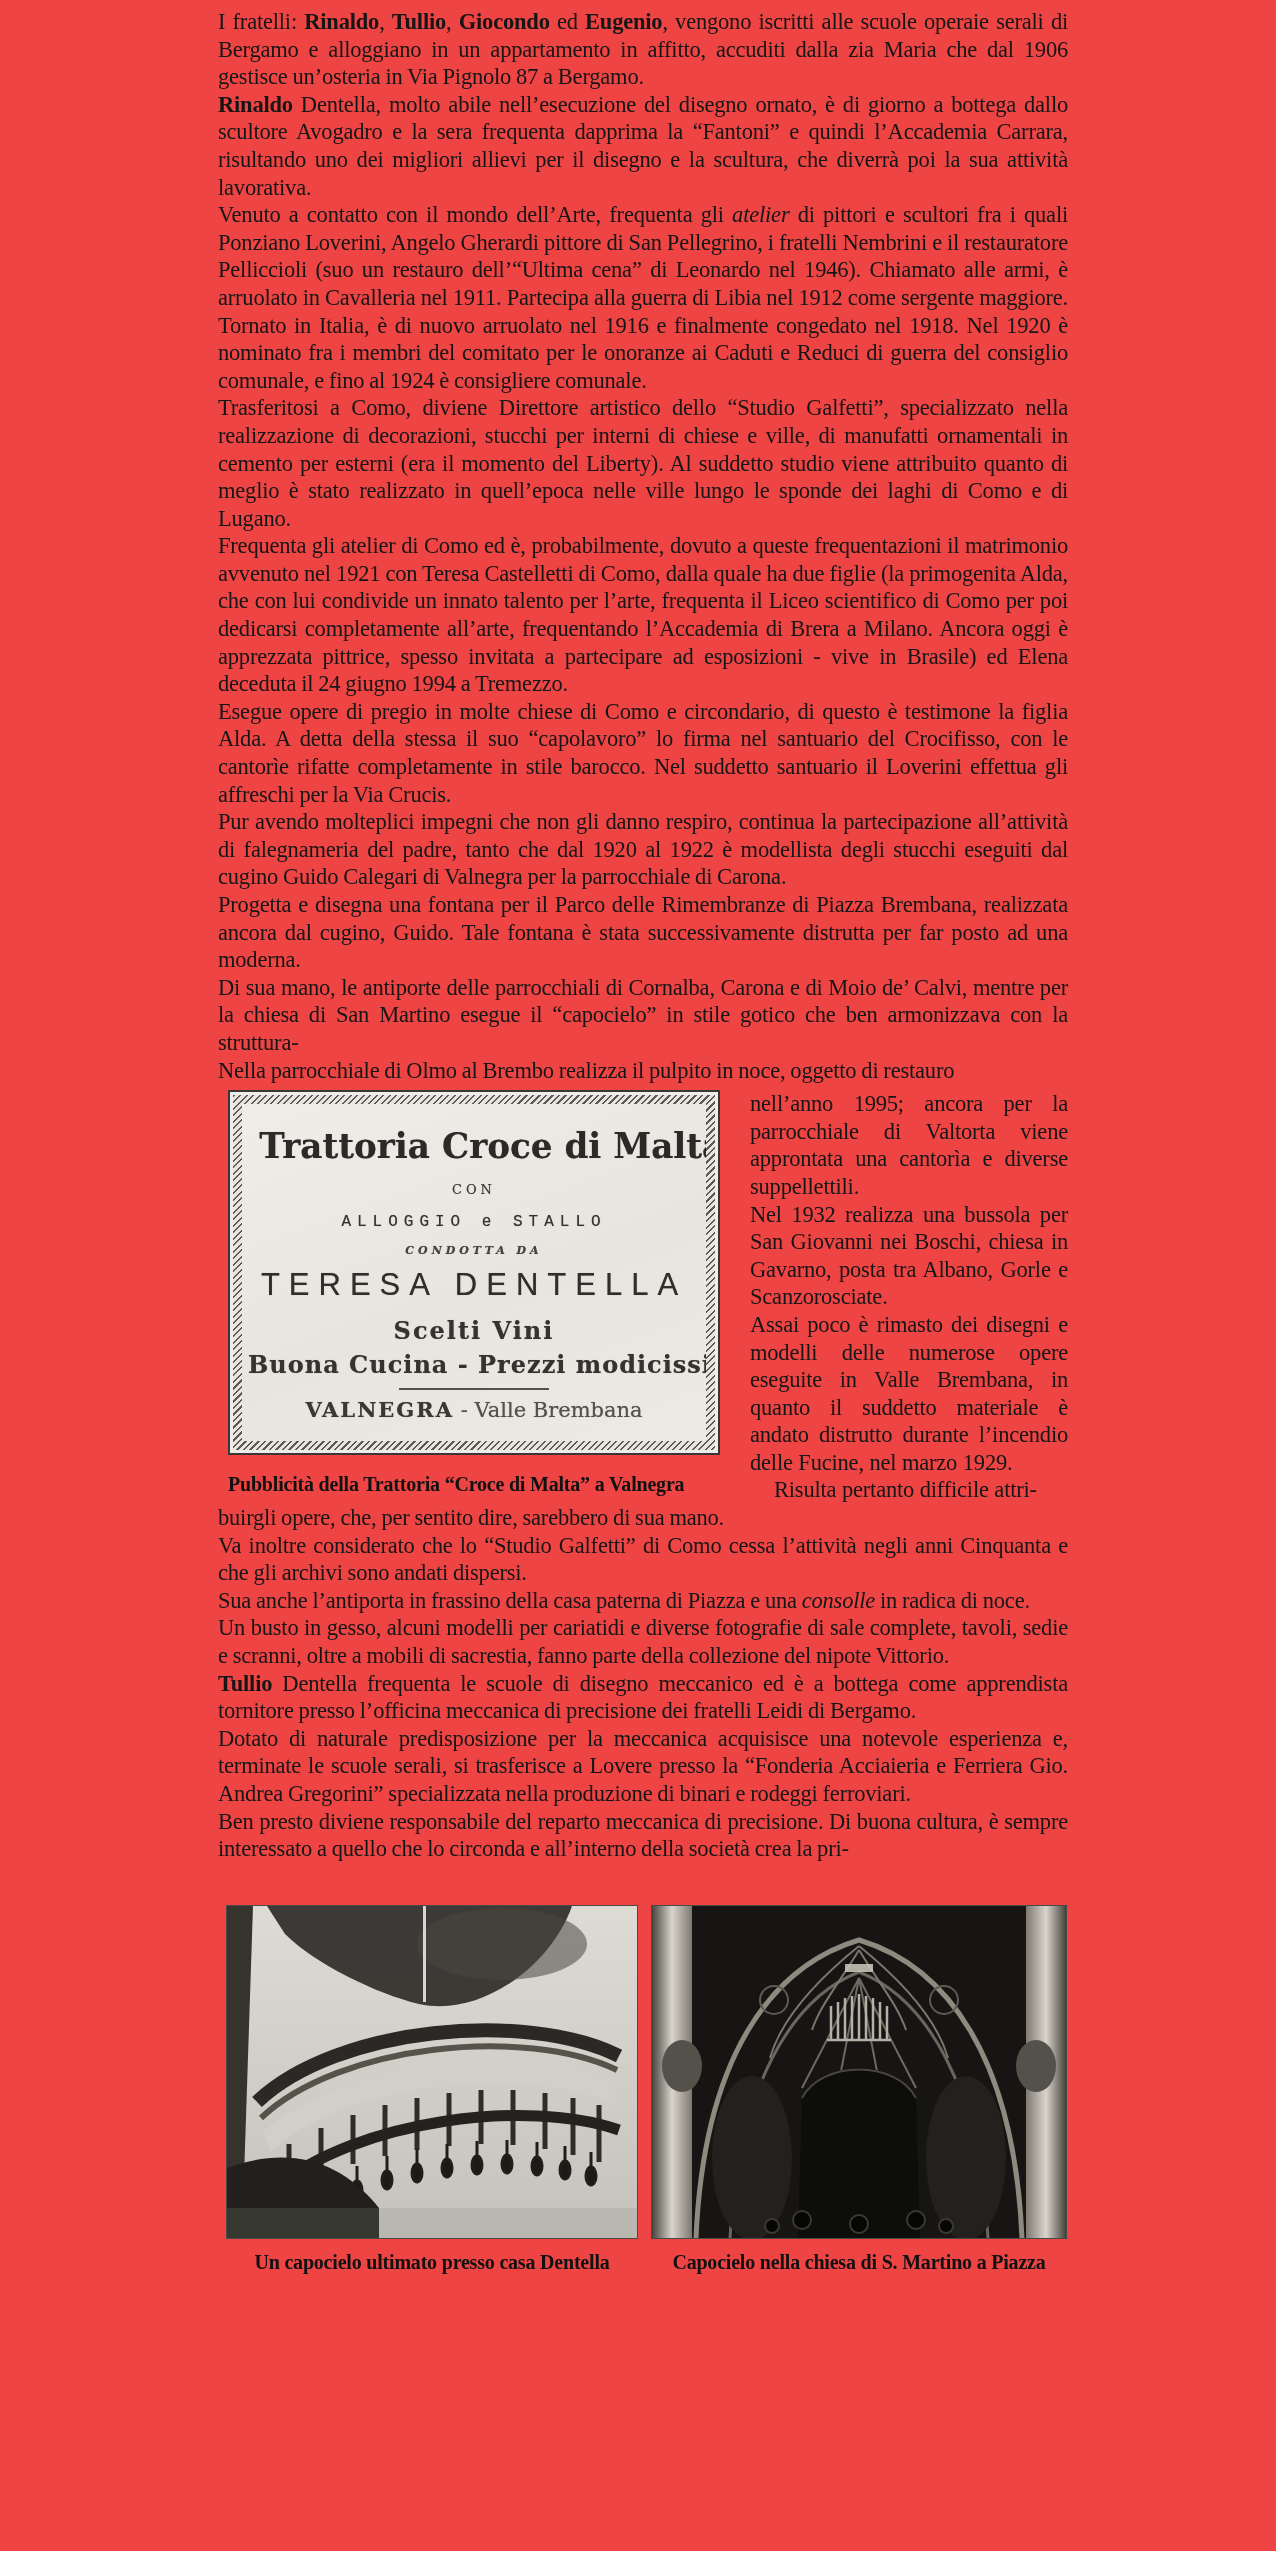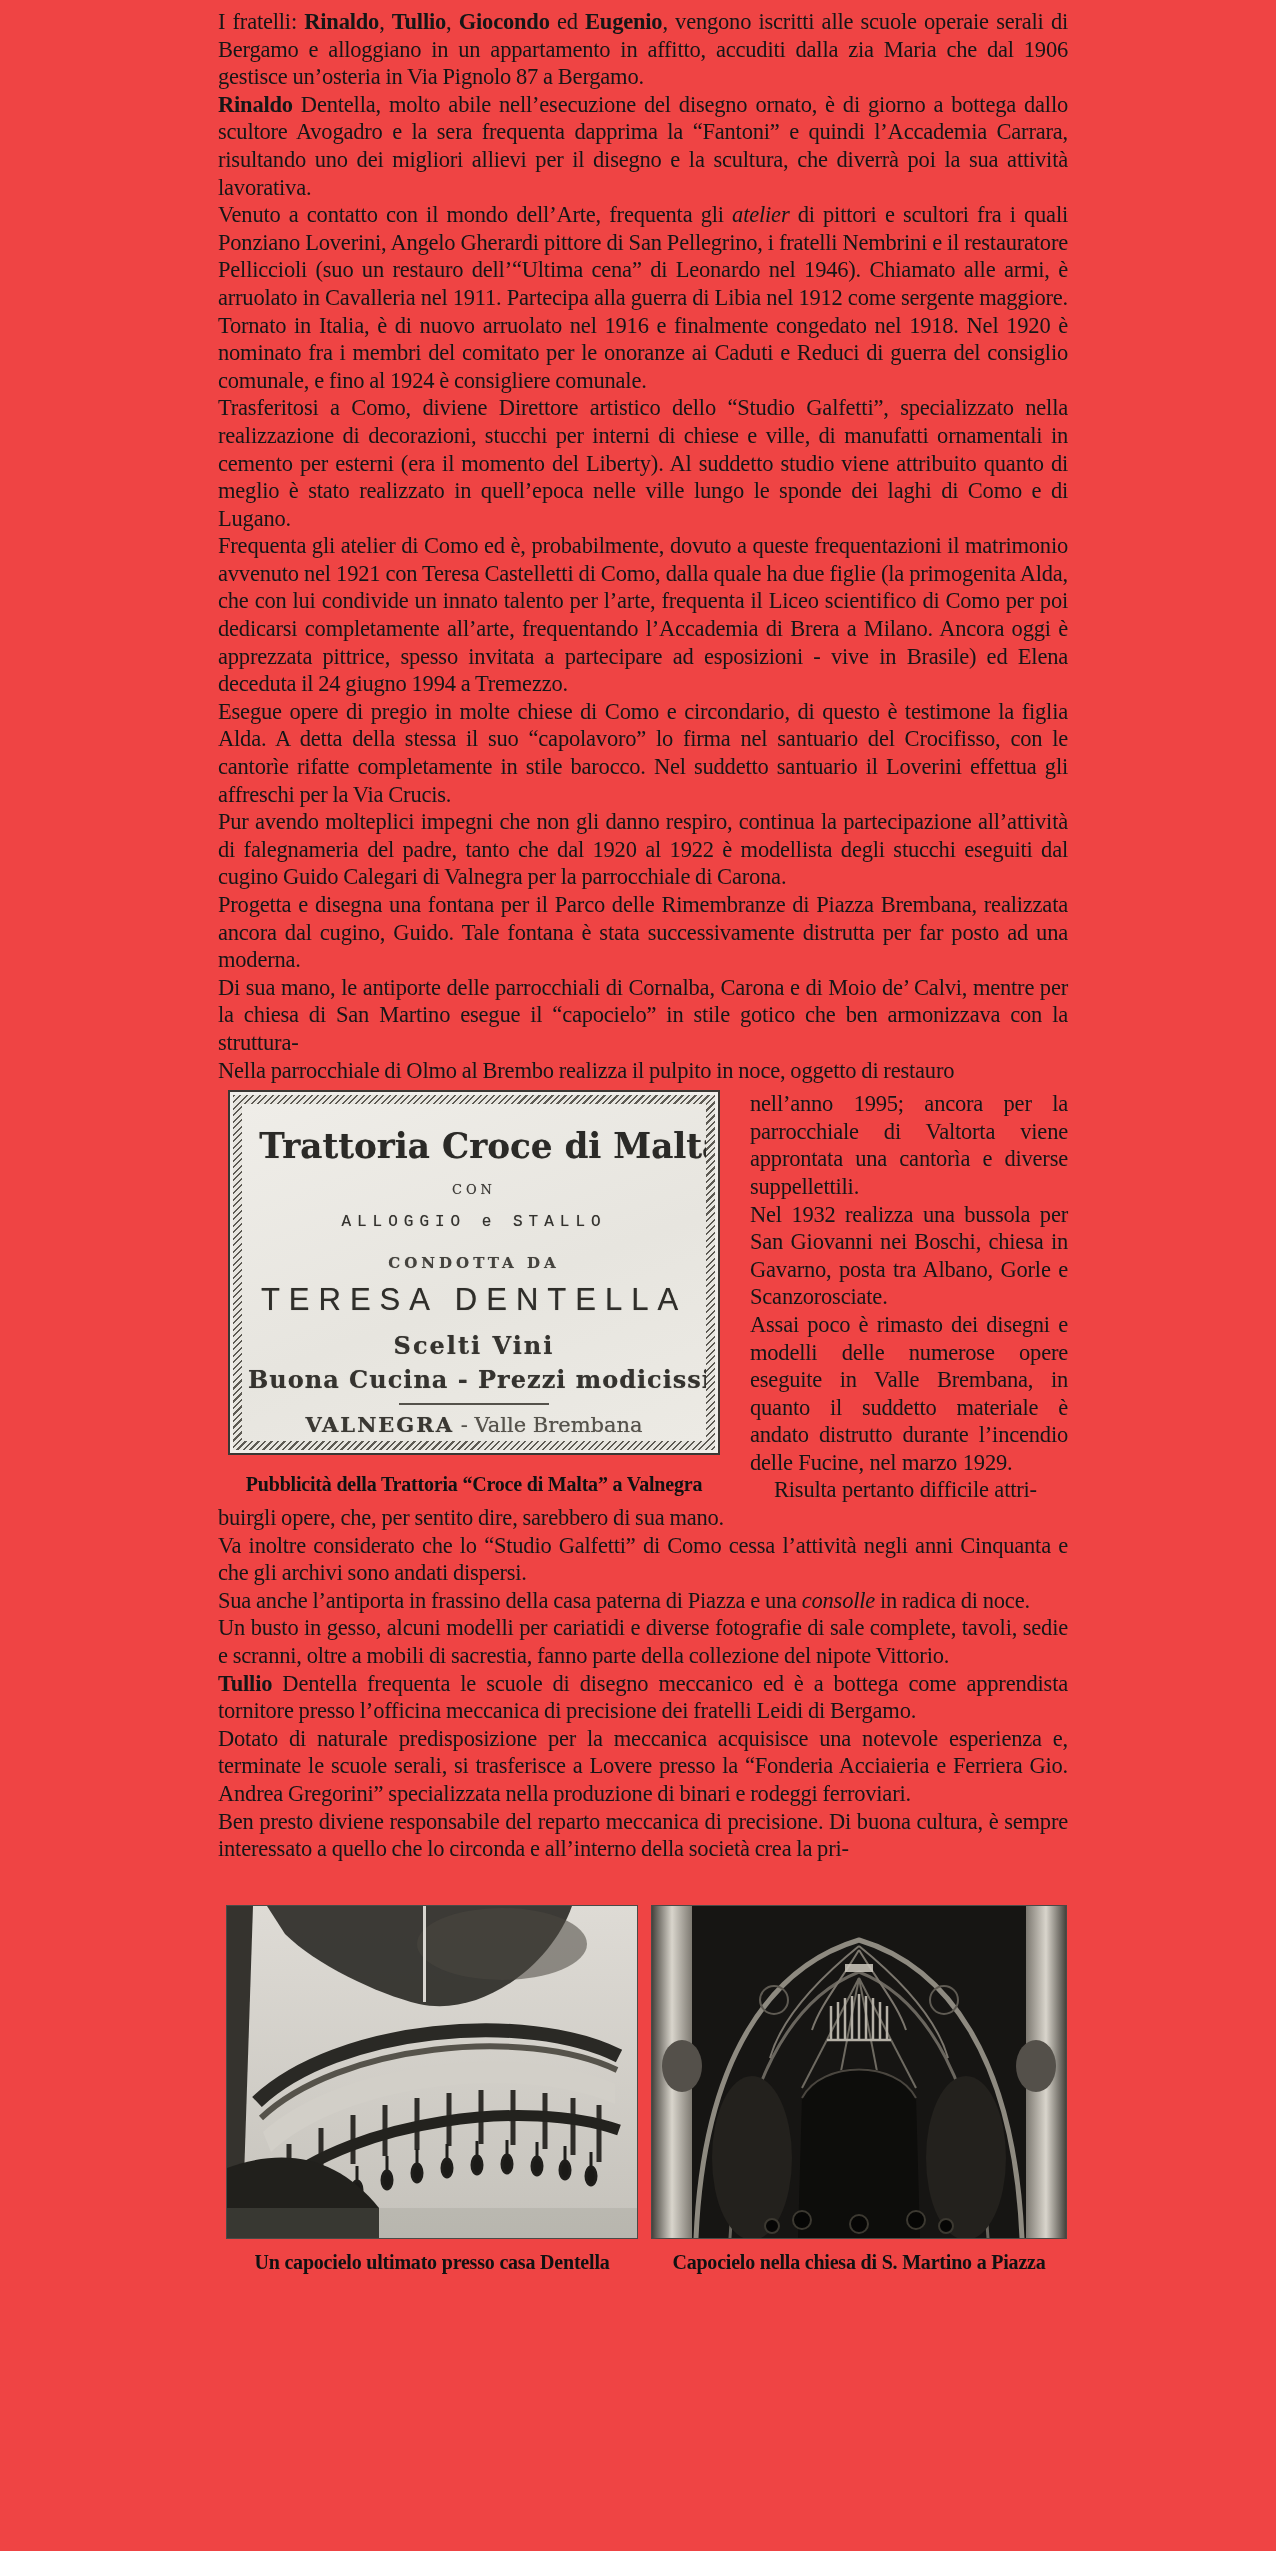--- a/index.html
+++ b/index.html
@@ -21,33 +21,33 @@
   .advert-hatch{box-sizing:border-box;border:9px solid;height:355px;
     border-image:repeating-linear-gradient(135deg,#5d5a53 0 1.6px,#e7e5df 1.6px 4.6px) 9;
     background:linear-gradient(160deg,#efede8 0%,#e7e5df 55%,#eceae4 100%);
     text-align:center;padding:20px 6px 12px;overflow:hidden;}
   .advert-hatch div{text-shadow:0 0 0.7px rgba(40,38,34,0.55);}
   .ad-title{font-family:"DejaVu Serif", serif;font-weight:bold;font-size:36px;color:#2b2a27;
             transform:scaleX(0.95);transform-origin:center;white-space:nowrap;}
   .ad-con{margin-top:16px;font-family:"DejaVu Serif", serif;font-size:13px;letter-spacing:4px;color:#3e3c38;}
   .ad-alloggio{margin-top:16px;font-family:Liberation Mono, monospace;font-size:16px;
                letter-spacing:6px;color:#33322e;}
-  .ad-condotta{margin-top:23px;font-family:"DejaVu Serif", serif;font-weight:bold;font-size:15px;
-               letter-spacing:4px;color:#45433e;}
+  .ad-condotta{margin-top:13px;font-family:"DejaVu Serif", serif;font-weight:bold;font-size:11px;
+               letter-spacing:4px;color:#45433e;font-style:italic;}
   .ad-name{margin-top:10px;font-family:"Liberation Sans", sans-serif;font-size:31px;
            letter-spacing:9px;color:#2f2e2a;white-space:nowrap;}
   .ad-vini{margin-top:13px;font-family:"DejaVu Serif", serif;font-weight:bold;font-size:24px;
            letter-spacing:2px;color:#35332f;}
   .ad-cucina{margin-top:5px;font-family:"DejaVu Serif", serif;font-weight:bold;font-size:24px;
              letter-spacing:1px;color:#35332f;white-space:nowrap;}
   .ad-rule{width:150px;height:0;border-top:2px solid #55524b;margin:9px auto 7px;}
   .ad-place{font-size:21px;color:#3a3833;}
   .ad-place-name{font-family:"DejaVu Serif", serif;font-weight:bold;letter-spacing:2px;}
   .ad-place-rest{font-family:"DejaVu Serif", serif;color:#55524b;}
-  figcaption.advert-caption{margin-top:18px;text-align:center;font-weight:bold;font-size:20px;
+  figcaption.advert-caption{margin-top:18px;font-weight:bold;font-size:20px;
                             letter-spacing:-0.2px;color:#111;}
 
   
   .fig-right p.body-par{word-spacing:0.2px;}
   .indent-first{text-indent:24px;}
 
   
   .photos-row{display:flex;gap:13px;margin:42px 0 0 8px;align-items:center;}
   figure.photo-fig{margin:0;}
   .photo-frame{box-sizing:border-box;border:1px solid #4a4a47;background:#111;}

